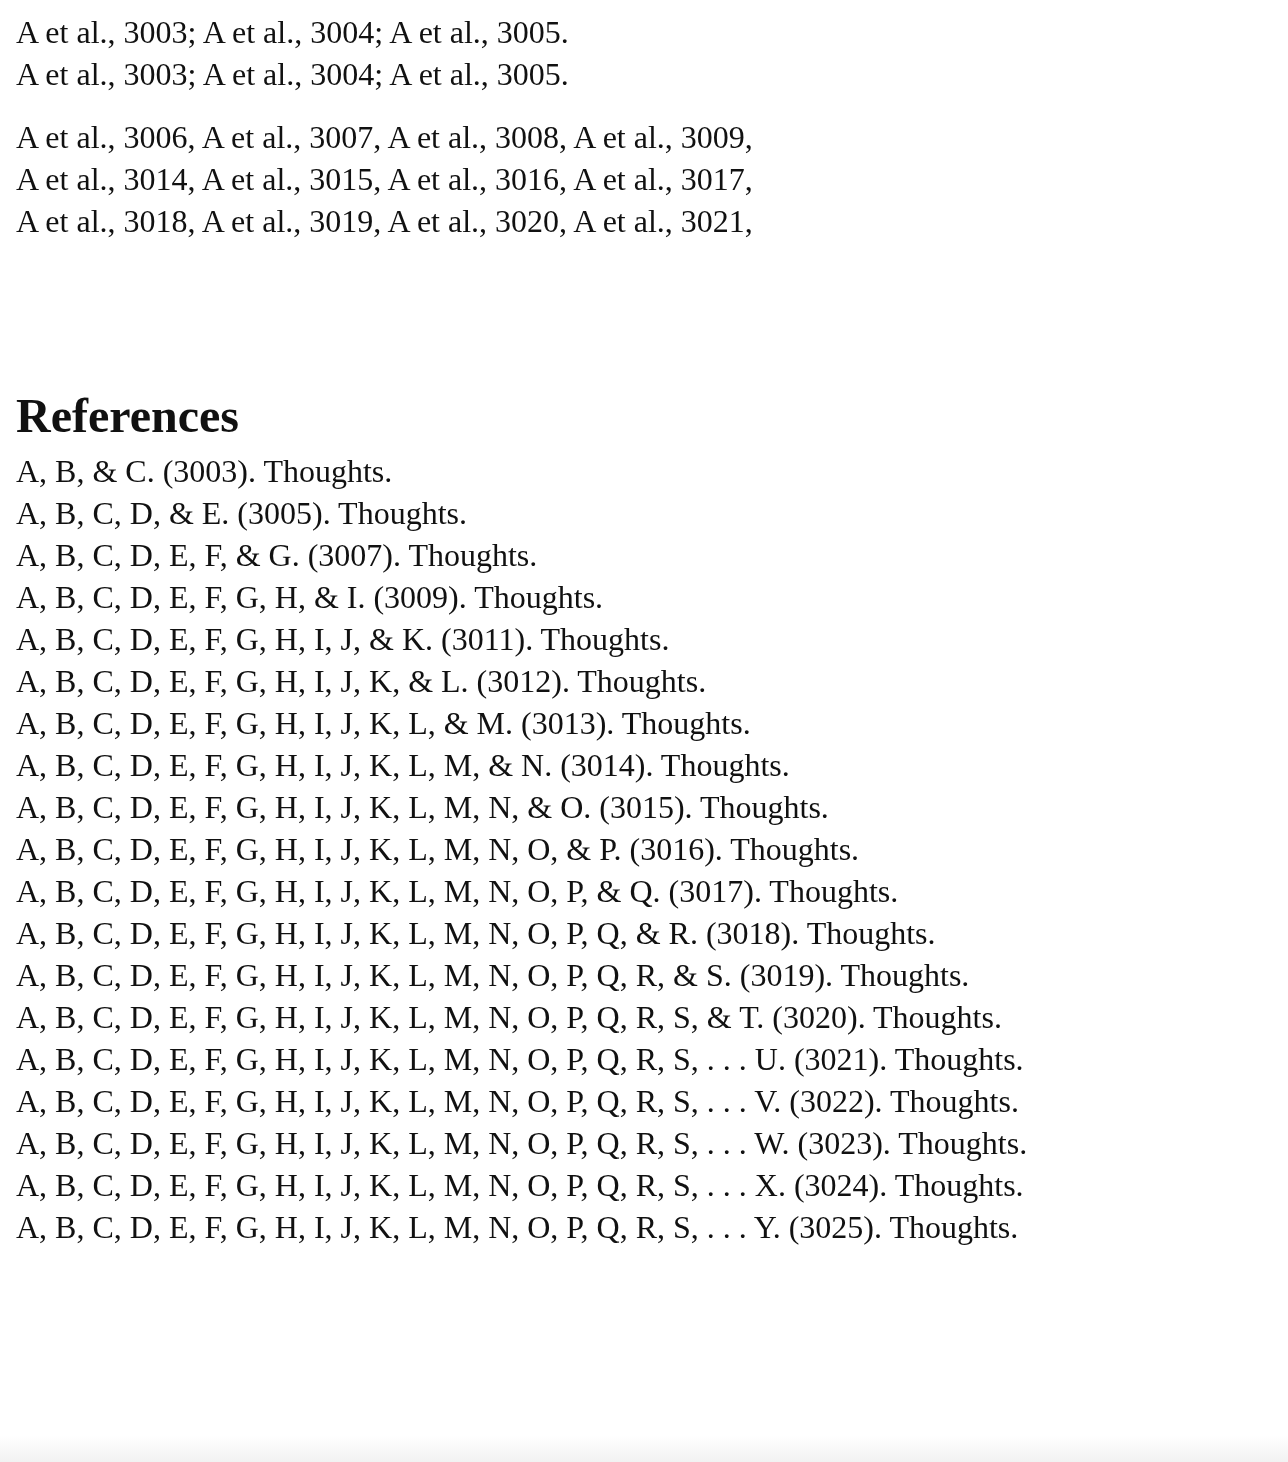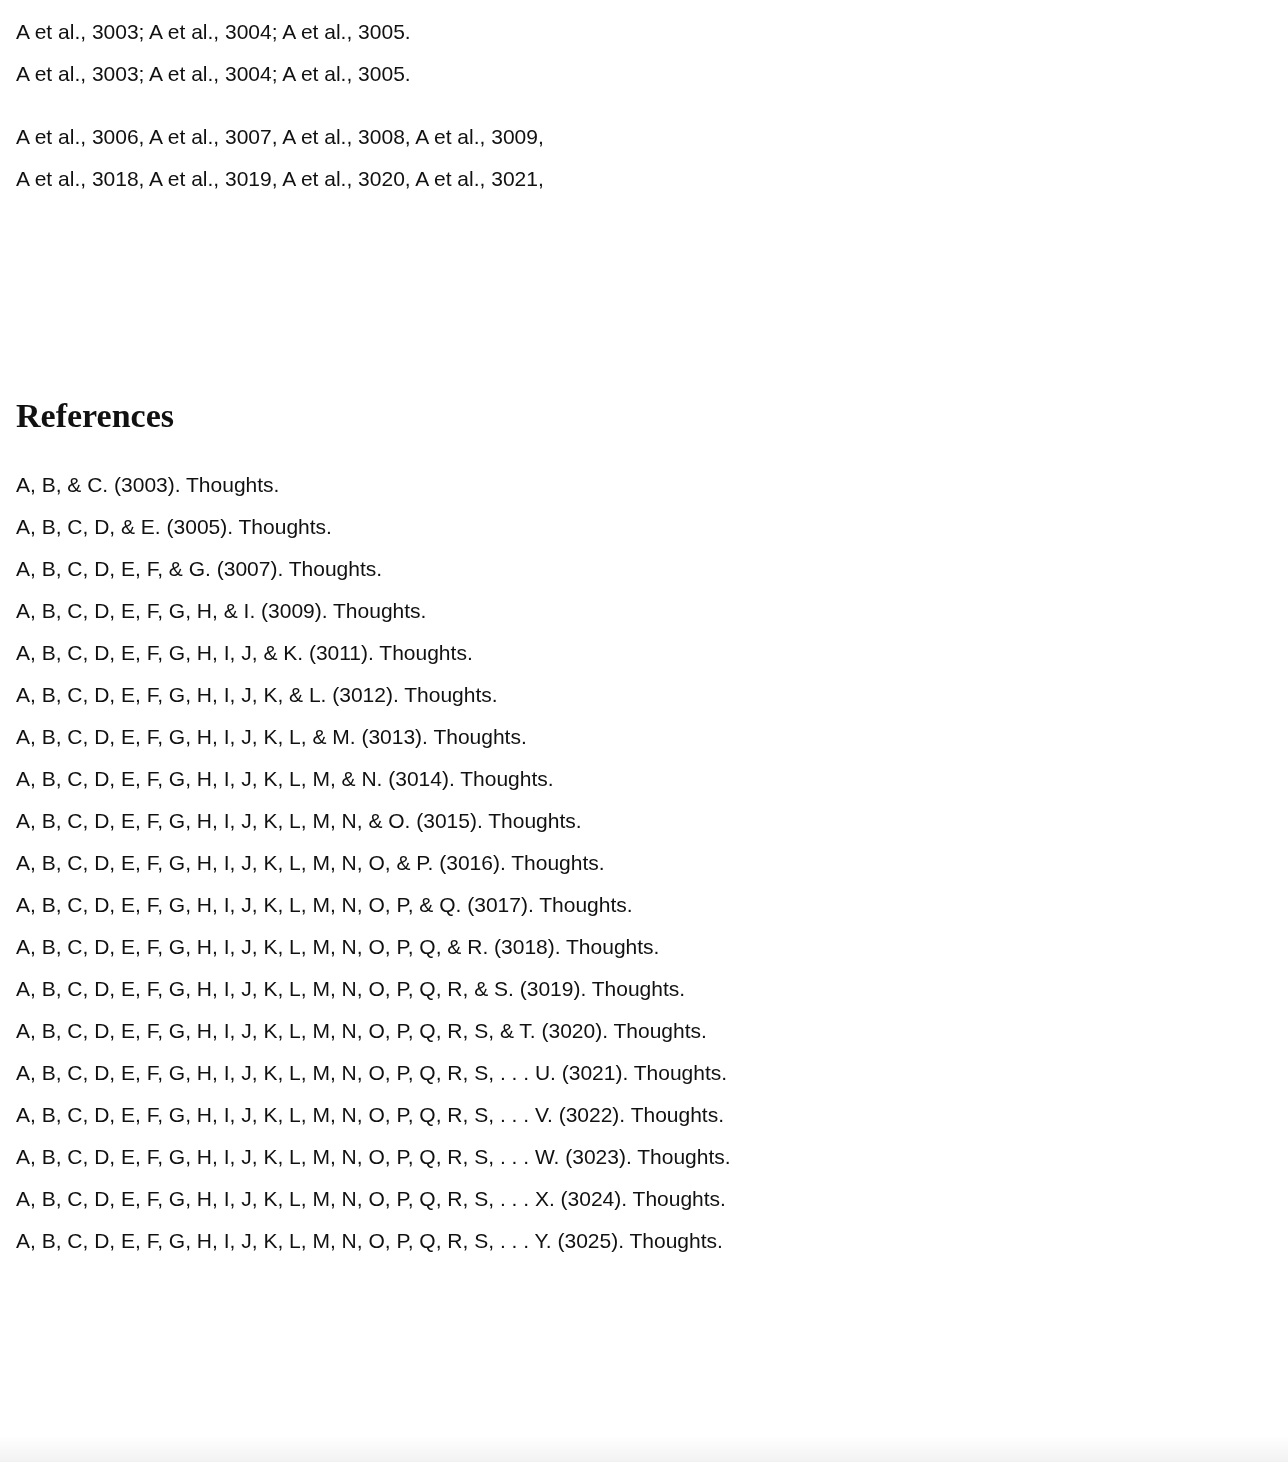--- a/index.html
+++ b/index.html
@@ -3,47 +3,48 @@
 <meta charset="utf-8">
 <style>
   html, body { margin: 0; padding: 0; background: #ffffff; }
   body {
     width: 1288px; height: 1462px; overflow: hidden; position: relative;
     font-family: "DejaVu Serif", "Liberation Serif", serif;
     color: #111; 
   }
   .page { position: absolute; left: 16px; top: 0; width: 1272px; }
   .line {
-    font-family: Liberation Sans, sans-serif;
-    font-size: 21px; line-height: 42px; height: 42px; white-space: nowrap;
+    font-family: Liberation Serif, serif;
+    font-size: 32px; line-height: 42px; height: 42px; white-space: nowrap;
   }
   .block1 { position: absolute; top: 11px; }
   .block2 { position: absolute; top: 116px; text-align: right; }
   .heading {
     position: absolute; top: 388px;
     font-family: "Liberation Serif", serif; font-weight: bold;
-    font-size: 34px; line-height: 56px; white-space: nowrap;
+    font-size: 48px; line-height: 56px; white-space: nowrap;
   }
-  .refs { position: absolute; top: 464px; }
+  .refs { position: absolute; top: 450px; }
   .bottom-fade {
     position: absolute; left: 0; right: 0; bottom: 0; height: 26px;
     background: linear-gradient(#ffffff, #f2f2f2);
   }
 </style>
 </head>
 <body>
 
 <div class="page">
   <div class="block1">
     <div class="line">A et al., 3003; A et al., 3004; A et al., 3005.</div>
     <div class="line">A et al., 3003; A et al., 3004; A et al., 3005.</div>
   </div>
 
   <div class="block2">
     <div class="line">A et al., 3006, A et al., 3007, A et al., 3008, A et al., 3009,</div>
+    <div class="line">A et al., 3014, A et al., 3015, A et al., 3016, A et al., 3017,</div>
     <div class="line">A et al., 3018, A et al., 3019, A et al., 3020, A et al., 3021,</div>
   </div>
 
   <div class="heading">References</div>
 
   <div class="refs">
     <div class="line">A, B, &amp; C. (3003). Thoughts.</div>
     <div class="line">A, B, C, D, &amp; E. (3005). Thoughts.</div>
     <div class="line">A, B, C, D, E, F, &amp; G. (3007). Thoughts.</div>
     <div class="line">A, B, C, D, E, F, G, H, &amp; I. (3009). Thoughts.</div>

